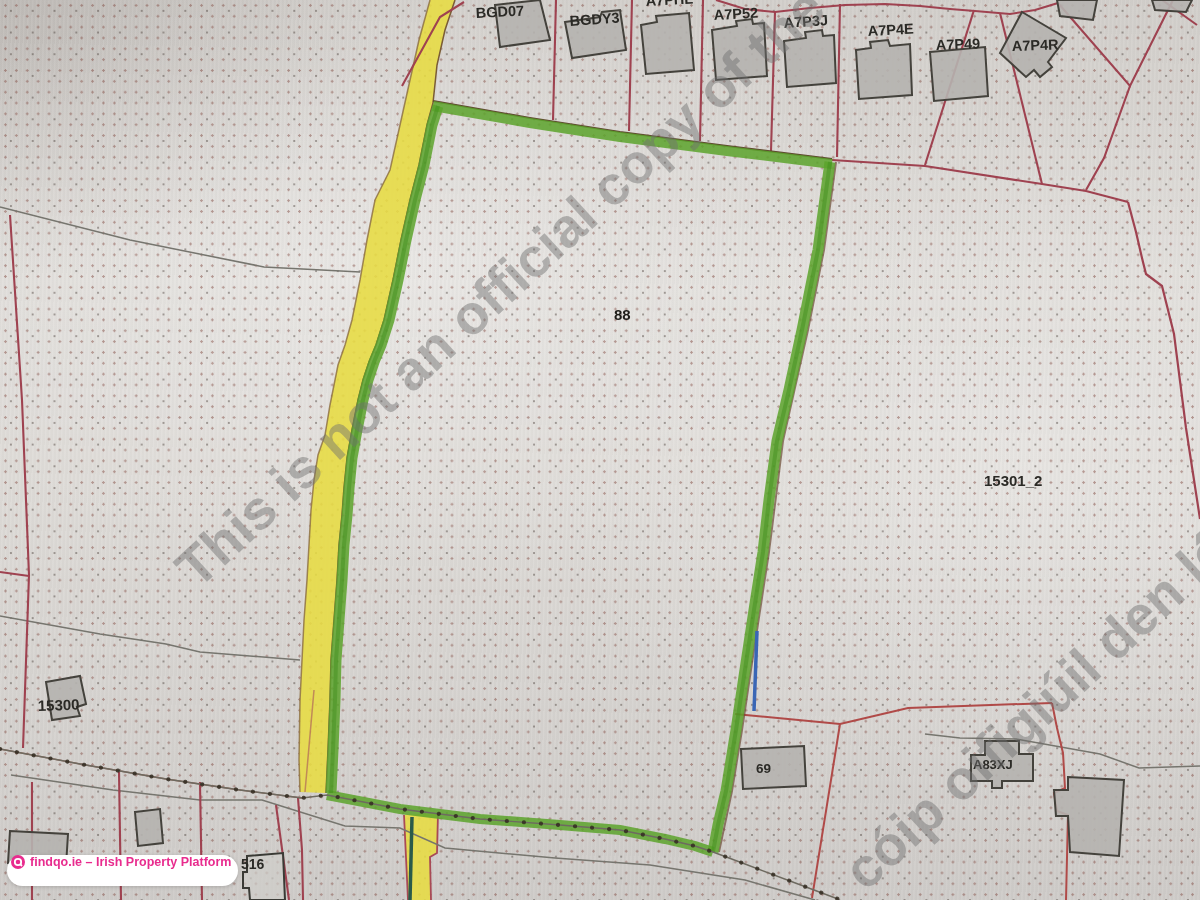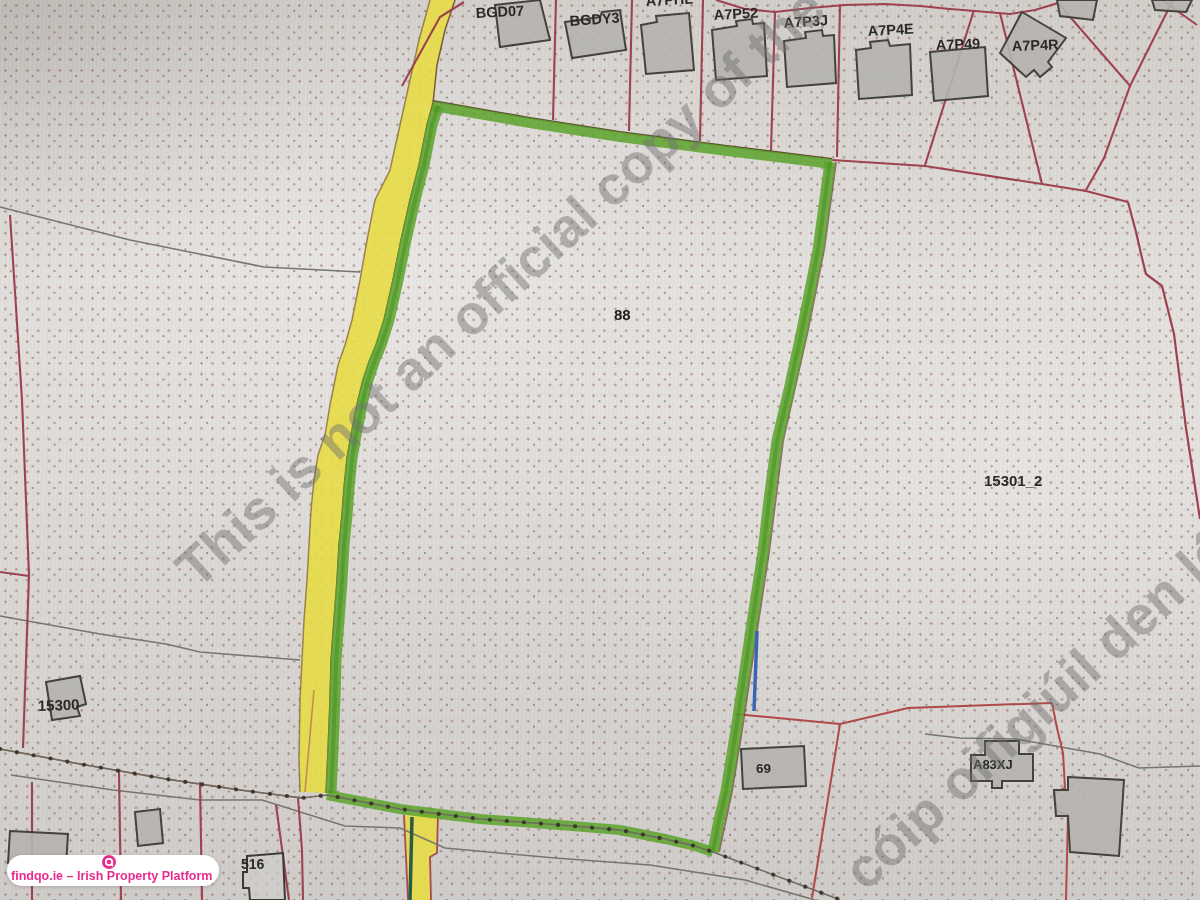--- a/index.html
+++ b/index.html
@@ -15,21 +15,21 @@
     linear-gradient(180deg, rgba(120,115,112,0.10) 0%, rgba(255,255,255,0.08) 30%, rgba(255,255,255,0.05) 55%, rgba(110,108,114,0.12) 100%);
   background-size:10.9px 10.85px, 21.8px 21.7px, auto, auto, auto, auto;
 }
 #tex{position:absolute;left:0;top:0;width:1200px;height:900px;
   background-image:repeating-linear-gradient(92deg, rgba(255,255,255,0.045) 0 1px, rgba(90,88,86,0.022) 2px 4px);
   pointer-events:none;}
 svg{position:absolute;left:0;top:0;}
 .wm{position:absolute;color:rgba(112,112,112,0.46);font-size:55px;font-weight:bold;letter-spacing:0px;
   transform-origin:0 0;transform:rotate(-42.5deg);white-space:nowrap;}
 #badge{position:absolute;left:7px;top:855px;height:31px;border-radius:16px;background:#fff;
-  display:flex;align-items:center;padding:0 7px 0 4px;box-shadow:0 1px 4px rgba(0,0,0,0.18);flex-direction:column;}
+  display:flex;align-items:flex-start;padding:0 7px 0 4px;box-shadow:0 1px 4px rgba(0,0,0,0.18);}
 #badge .ic{width:14px;height:14px;border-radius:50%;background:#e82c8e;margin-right:5px;position:relative;}
 #badge .tx{color:#e82c8e;font-size:12.5px;font-weight:bold;letter-spacing:0px;white-space:nowrap;}
 </style>
 </head>
 <body>
 
 <div id="tex"></div>
 
 <svg width="1200" height="900" viewBox="0 0 1200 900">
 

